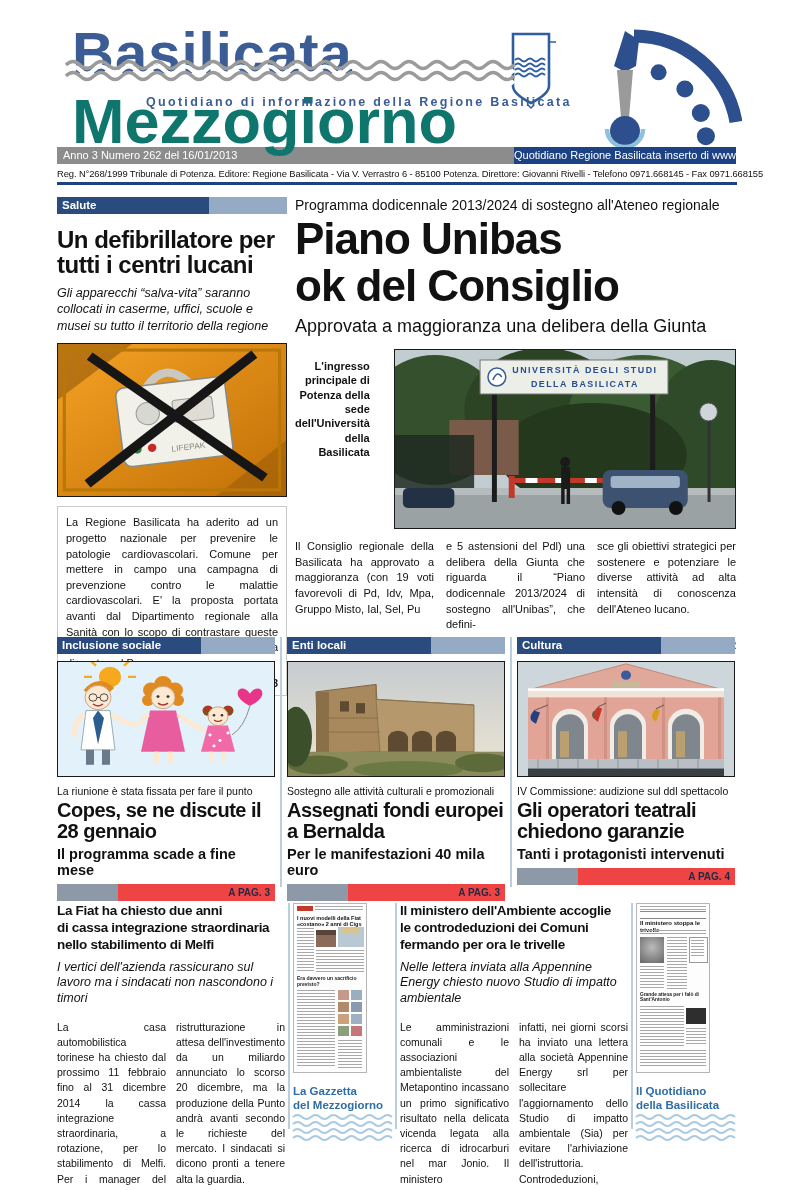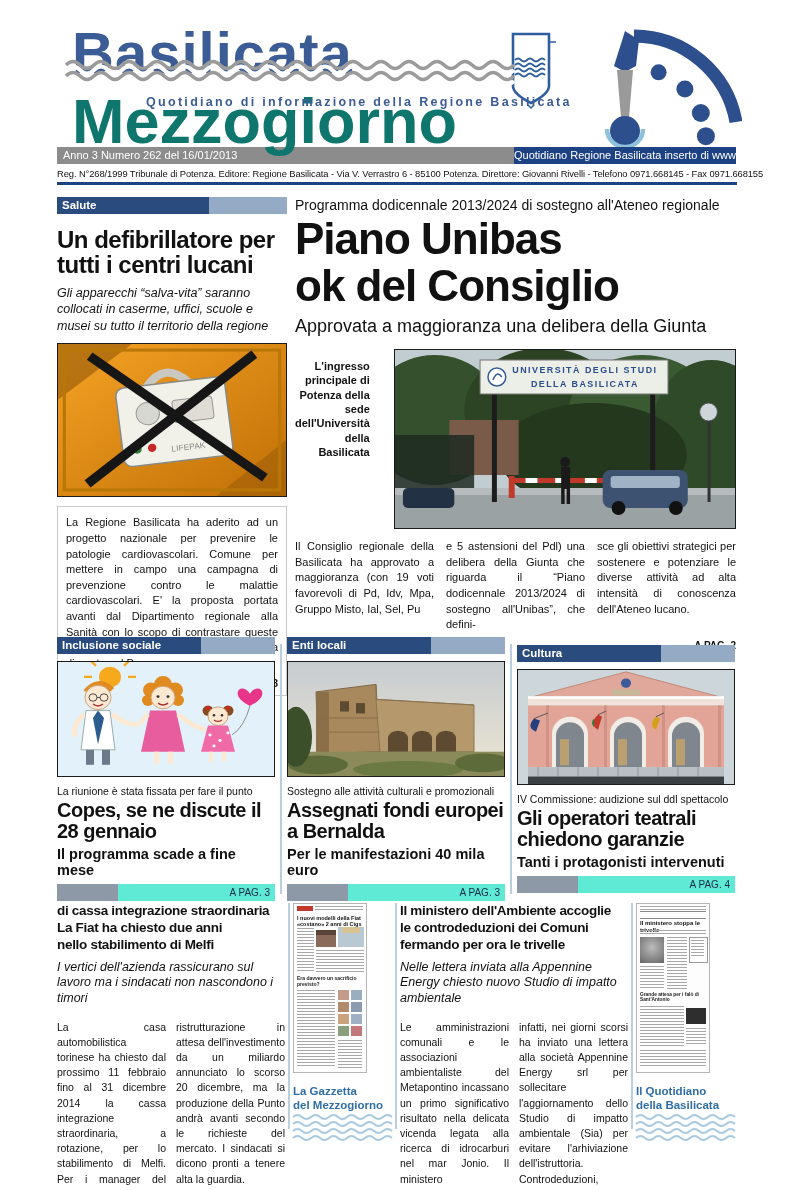--- a/index.html
+++ b/index.html
@@ -46,30 +46,30 @@
   .lm-head{font-size:44px;font-weight:bold;line-height:1.07;letter-spacing:-1px;margin-top:2px;}
   .lm-stand{font-size:18px;margin-top:7px;}
   .lm-photo-row{display:flex;margin-top:12px;}
   .lm-caption{flex:0 0 88px;font-size:11px;font-weight:bold;text-align:right;
               line-height:1.3;padding:10px 24px 0 0;box-sizing:border-box;}
   .lm-photo{flex:1;height:178px;}
   .lm-cols{display:flex;gap:12px;margin-top:10px;}
   .lm-col{flex:1;font-size:11px;line-height:1.42;text-align:justify;}
 
   
-  .cards{position:absolute;left:57px;top:637px;width:680px;display:flex;align-items:center;}
+  .cards{position:absolute;left:57px;top:637px;width:680px;display:flex;}
   .card{width:218px;}
   .vsep{width:2px;background:#b9cede;margin:0 5px;height:250px;}
   .card-img{border:1px solid #1a1a1a;line-height:0;margin-top:7px;}
   .card-kicker{font-size:10.5px;margin-top:8px;white-space:nowrap;}
   .card-head{font-size:20px;font-weight:bold;line-height:1.05;letter-spacing:-0.5px;margin-top:3px;}
   .card-sub{font-size:14.5px;font-weight:bold;margin-top:4px;}
   .card-foot{display:flex;height:17px;margin-top:6px;}
   .cf-gray{flex:0 0 28%;background:#8d99a6;}
-  .cf-light{flex:1;background:#5eead4;color:#1b2b45;font-size:10px;font-weight:normal;
+  .cf-light{flex:1;background:#ef4444;color:#1b2b45;font-size:10px;font-weight:bold;
             line-height:17px;text-align:right;padding-right:5px;box-sizing:border-box;}
 
   
   .bottom{position:absolute;left:57px;top:903px;width:680px;display:flex;}
   .b-col-art{width:228px;}
   .vsep2{width:2px;background:#b9cede;margin:0 3px;height:226px;}
   .b-col-clip{width:99px;display:flex;flex-direction:column;}
   .b-head{font-size:13.5px;font-weight:bold;line-height:1.25;letter-spacing:-0.3px;}
   .b-head span{display:block;white-space:nowrap;}
   .b-stand{font-style:italic;font-size:12.5px;line-height:1.25;margin-top:6px;}
@@ -392,22 +392,22 @@
         <span class="cf-gray"></span>
           <span class="cf-light">A PAG. 4</span>
       </div>
     </div>
   </div>
 
   <div class="bottom">
 
     <div class="b-col-art">
       <div class="b-head">
+        <span>La Fiat ha chiesto due anni</span>
         <span>di cassa integrazione straordinaria</span>
-        <span>La Fiat ha chiesto due anni</span>
         <span>nello stabilimento di Melfi</span>
       </div>
       <div class="b-stand">I vertici dell'azienda rassicurano sul lavoro ma i sindacati non nascondono i timori</div>
       <div class="b-cols">
         <div class="b-colt">La casa automobilistica torinese ha chiesto dal prossimo 11 febbraio fino al 31 dicembre 2014 la cassa integrazione straordinaria, a rotazione, per lo stabilimento di Melfi. Per i manager del Lingotto servirà a facilitare la</div>
         <div class="b-colt">ristrutturazione in attesa dell'investimento da un miliardo annunciato lo scorso 20 dicembre, ma la produzione della Punto andrà avanti secondo le richieste del mercato. I sindacati si dicono pronti a tenere alta la guardia.</div>
       </div>
     </div>
 
     <div class="vsep2"></div>

